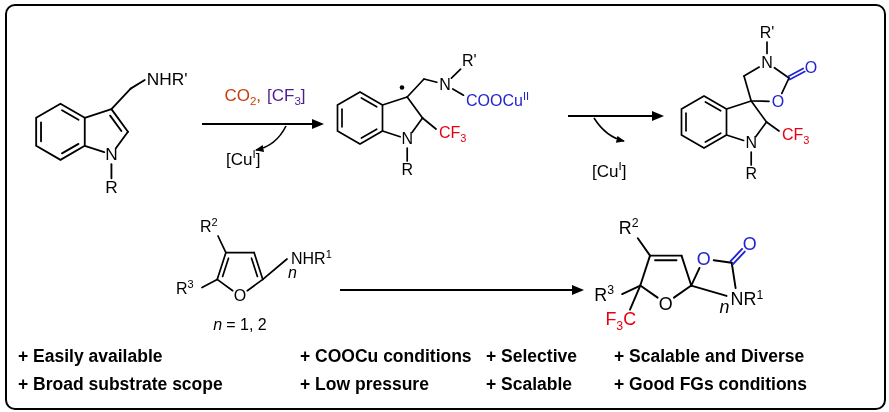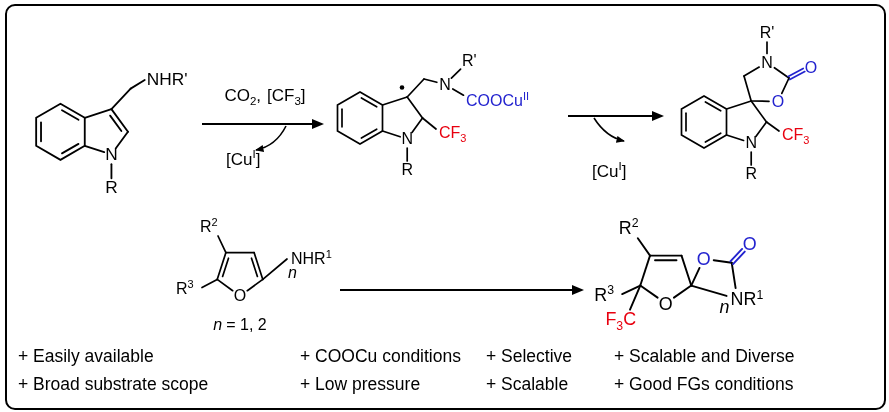--- a/index.html
+++ b/index.html
@@ -8,24 +8,24 @@
   .abs{position:absolute;}
   svg{overflow:visible;}
   svg text{font-family:"Liberation Sans",sans-serif;font-size:16px;fill:#000;}
   .bond-g line,.bond-g path{stroke:#000;stroke-width:1.7;stroke-linecap:round;fill:none;}
   .bond-blue line{stroke:#2323cf !important;}
   .thin line,.thin polyline{stroke-width:1.4;}
   .f-blue{fill:#2323cf;}
   .f-red{fill:#e8000f;}
   .lbl{font-size:17px;color:#000;white-space:nowrap;line-height:20px;}
   .lbl sub,.lbl sup{font-size:11.5px;}
-  .t-blue{color:#000000;}
-  .t-red{color:#000000;}
+  .t-blue{color:#c2410c;}
+  .t-red{color:#4c1d95;}
   .strategy{font-size:18px;font-weight:bold;font-style:italic;text-align:center;white-space:nowrap;}
-  .bullet{position:absolute;font-size:17.5px;font-weight:normal;white-space:nowrap;color:#000;}
+  .bullet{position:absolute;font-size:17.5px;font-weight:bold;white-space:nowrap;color:#000;}
   .arrowline{stroke:#000;stroke-width:1.8;}
   .curve{stroke:#000;stroke-width:1.6;fill:none;}
 </style>
 </head>
 <body>
 
 <svg width="0" height="0" style="position:absolute" aria-hidden="true">
   <defs>
     <marker id="ah" markerWidth="10" markerHeight="10" refX="7.5" refY="3.5" orient="auto" markerUnits="userSpaceOnUse">
       <path d="M0 0 L8.5 3.5 L0 7 Z" fill="#000" stroke="none"></path>

